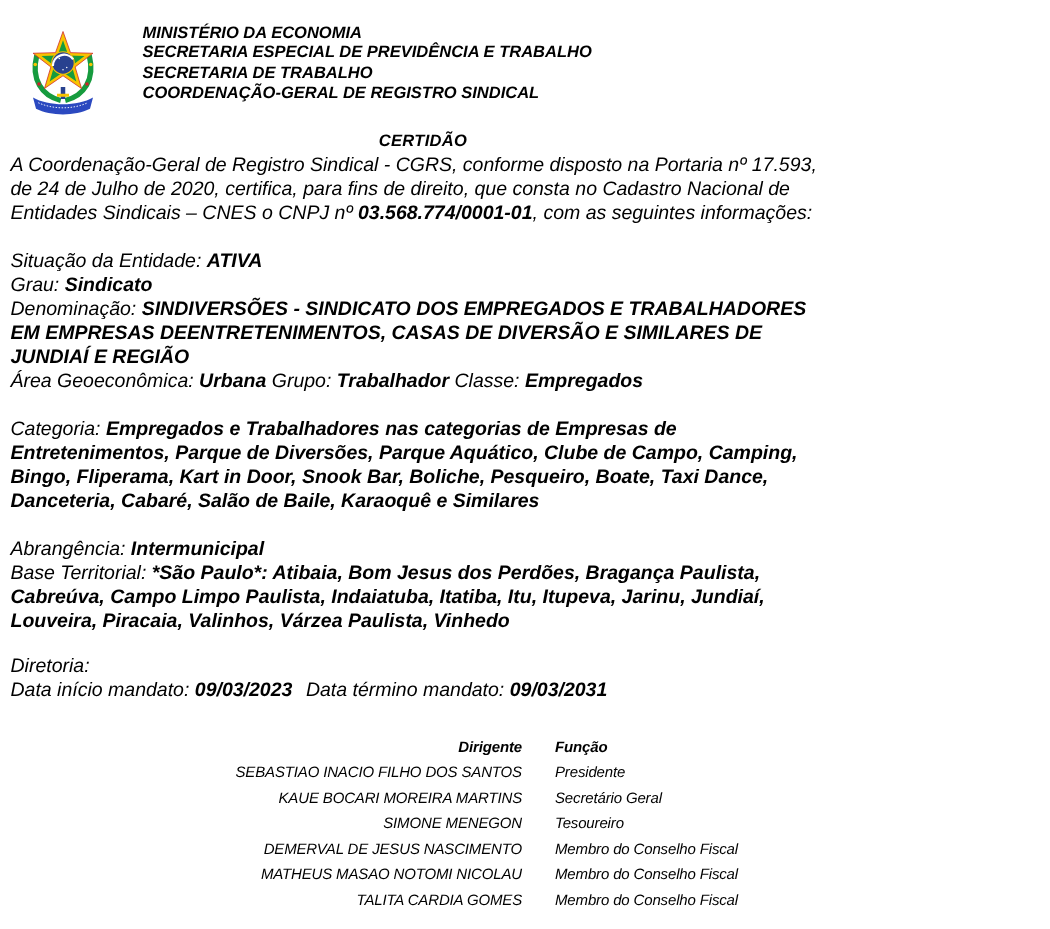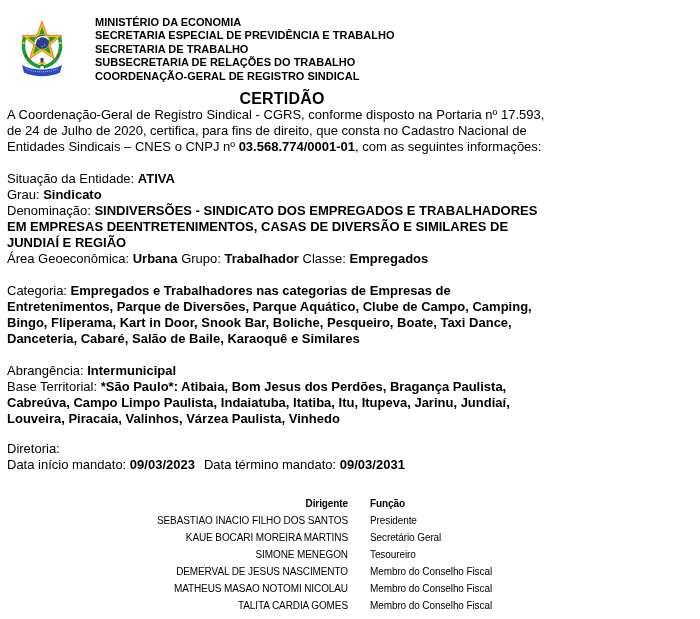--- a/index.html
+++ b/index.html
@@ -2,27 +2,27 @@
 <html><head>
 <meta charset="utf-8">
 <style>
   * { margin:0; padding:0; box-sizing:border-box; }
   html,body { background:#ffffff; }
   body {
     width:700px; height:619px; overflow:hidden;
     font-family:"Liberation Sans","DejaVu Sans",sans-serif;
     font-size:13px; line-height:16px; color:#000;
   }
-  .page { position:relative; width:564px; height:619px; }
+  .page { position:relative; width:564px; height:619px;font-style:italic; }
 
   .doc-header { display:flex; padding:14px 0 0 18px; }
   .emblem { width:48px; height:64px; flex:0 0 48px; }
   .ministry-lines { margin-left:29px; padding-top:2px; font-weight:700; font-size:11px; line-height:13.4px; }
 
-  .certificate-title { text-align:center; font-weight:700; font-size:16px; margin-top:8px; letter-spacing:0.2px; }
+  .certificate-title { text-align:center; font-weight:700; font-size:11px; margin-top:8px; letter-spacing:0.2px; }
 
   .content { padding:0 7px; }
   .content p { margin:0; }
   b, .bold { font-weight:700; }
 
   .intro-paragraph { margin-top:8px; }
   .situacao-block { margin-top:16px; }
   .denominacao-block { }
   .categoria-block { margin-top:16px; }
   .abrangencia-block { margin-top:16px; }
@@ -63,21 +63,20 @@
         <path d="M34.5,60 A15,15 0 0,1 61.5,51" fill="none" stroke="#ffffff" stroke-width="3"></path>
         <circle cx="43" cy="50" r="1" fill="#ffffff"></circle>
         <circle cx="53" cy="62" r="1" fill="#ffffff"></circle>
         <circle cx="48" cy="65" r="1" fill="#ffffff"></circle>
       </svg>
     </span>
     <div class="ministry-lines">
       <div>MINISTÉRIO DA ECONOMIA</div>
       <div>SECRETARIA ESPECIAL DE PREVIDÊNCIA E TRABALHO</div>
       <div>SECRETARIA DE TRABALHO</div>
-      <div>SUBSECRETARIA DE RELAÇÕES DO TRABALHO</div>
       <div>COORDENAÇÃO-GERAL DE REGISTRO SINDICAL</div>
     </div>
   </div>
 
   <div class="certificate-title">CERTIDÃO</div>
 
   <div class="content">
 
     <p class="intro-paragraph"><span>A Coordenação-Geral de Registro Sindical - CGRS, conforme disposto na Portaria nº 17.593, de 24 de Julho de 2020, certifica, para fins de direito, que consta no Cadastro Nacional de Entidades Sindicais – CNES o CNPJ nº </span><b>03.568.774/0001-01</b><span>, com as seguintes informações:</span></p>
 

